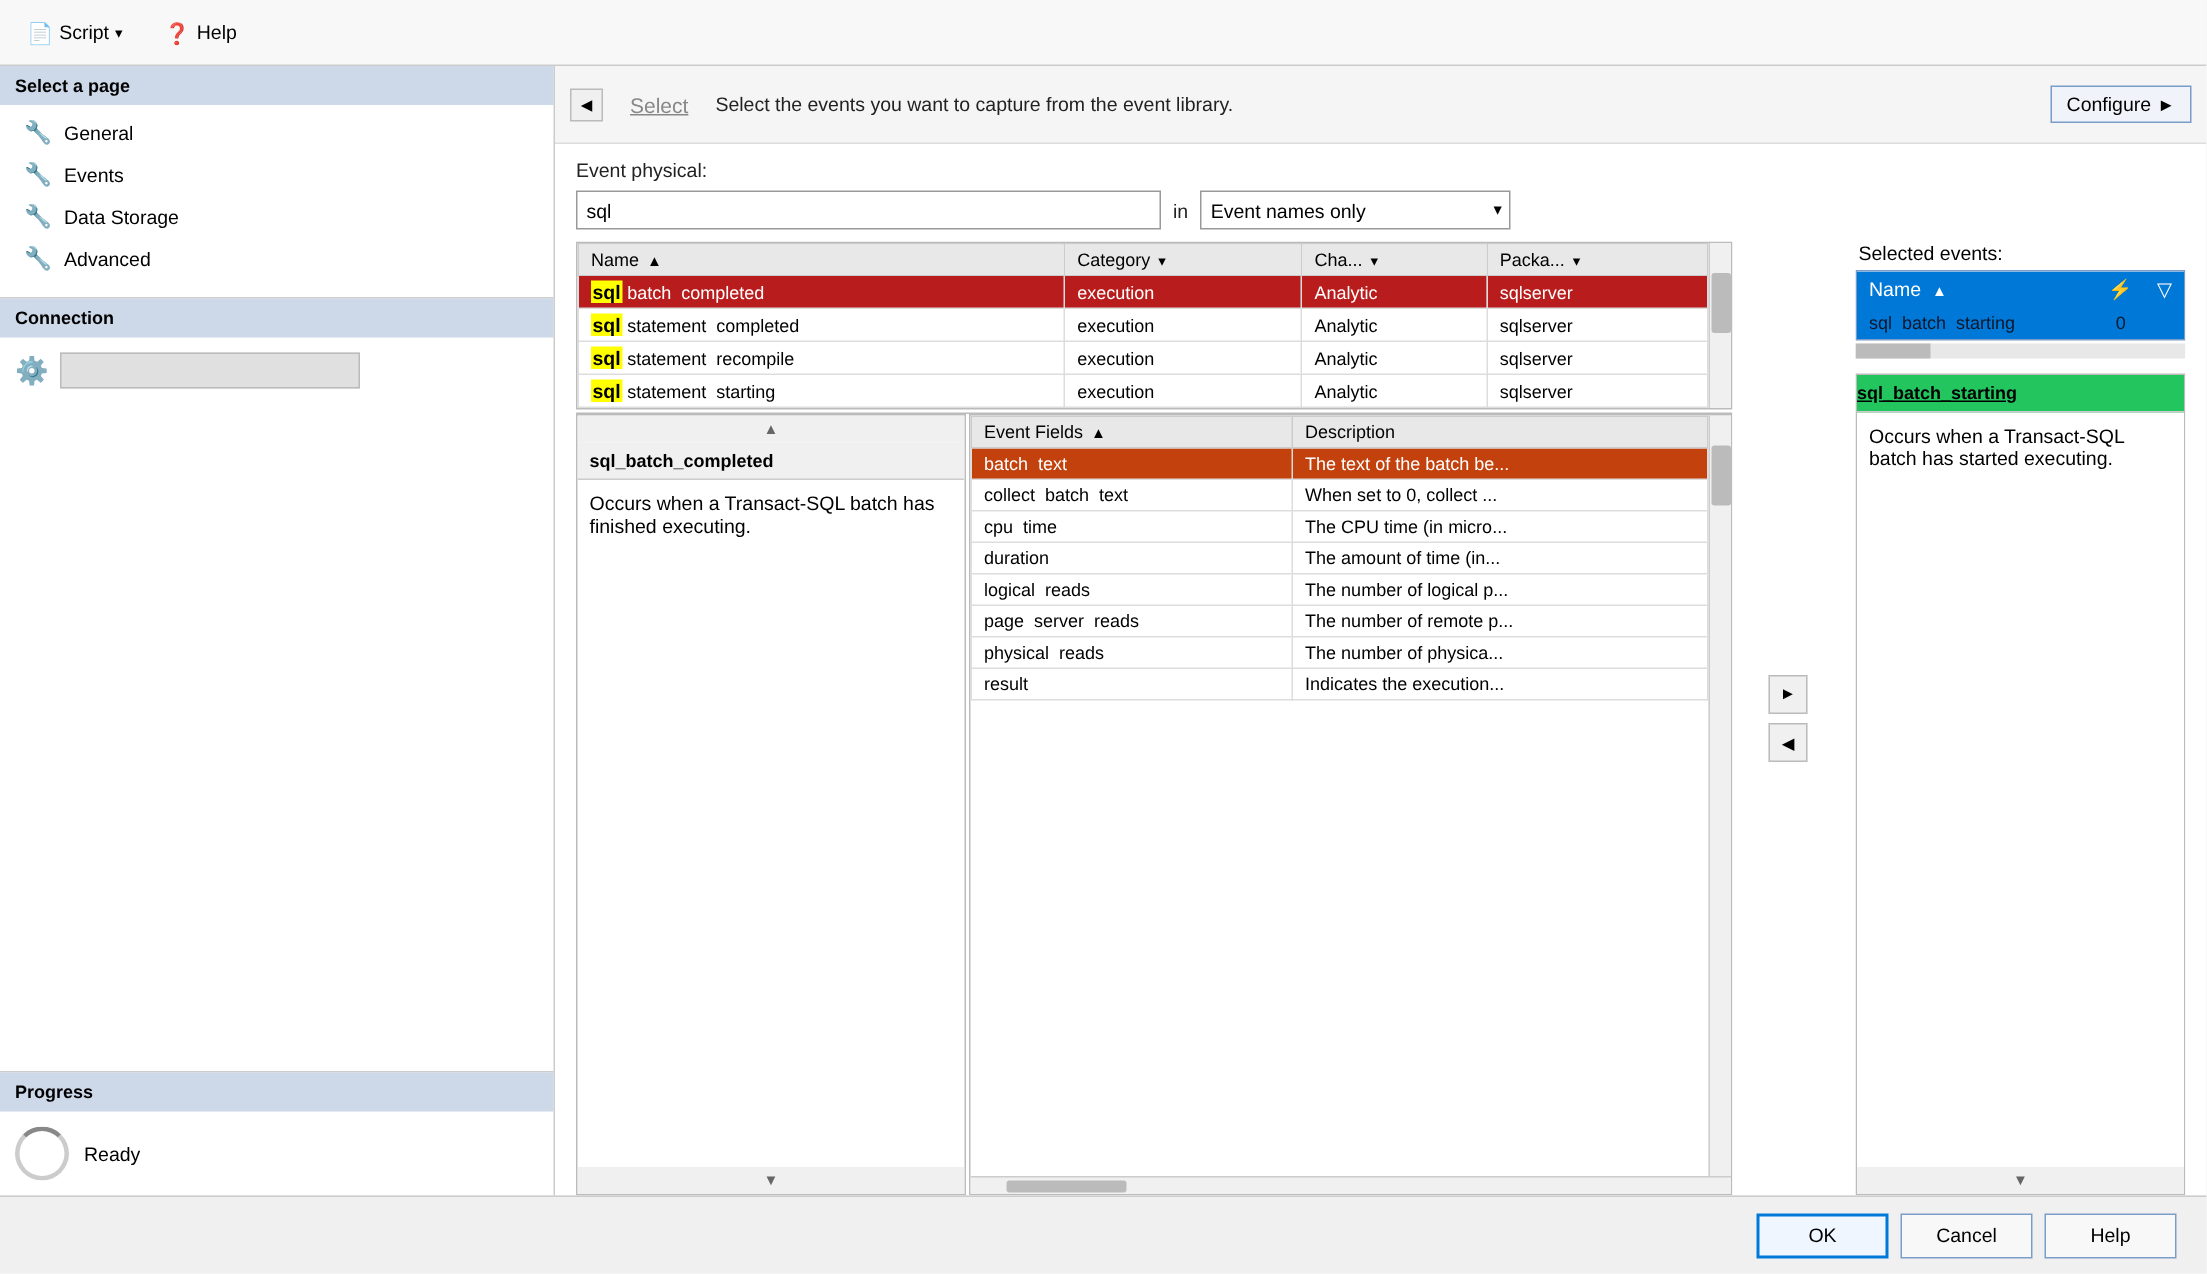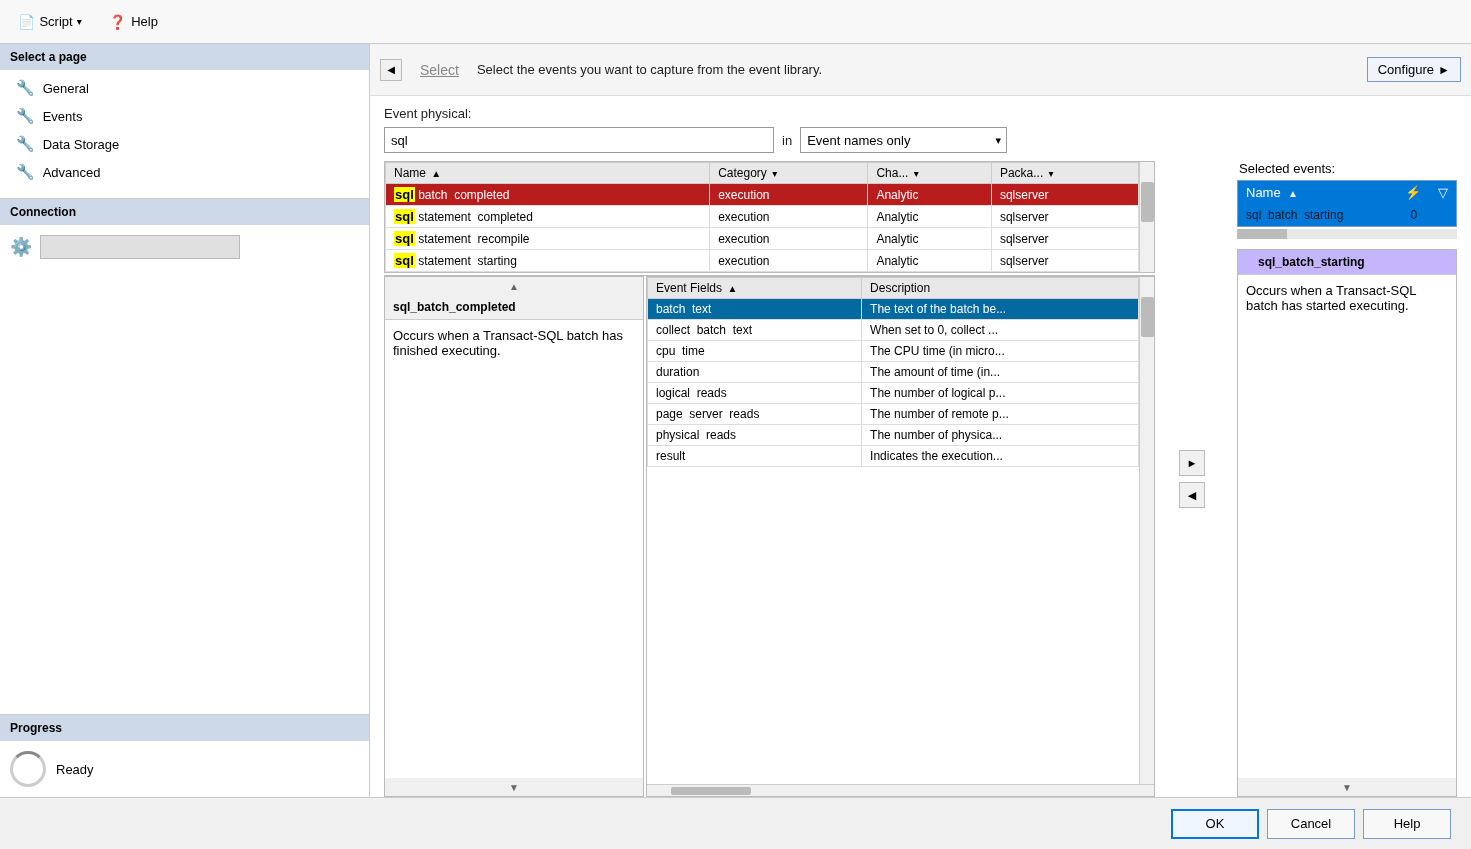--- a/index.html
+++ b/index.html
@@ -295,21 +295,21 @@
       padding: 3px 8px;
       text-align: left;
       font-weight: normal;
       font-size: 12px;
     }
     .fields-table td {
       border: 1px solid #ddd;
       padding: 3px 8px;
       font-size: 12px;
     }
-    .fields-table tr.selected td { background: #0369a1; color: #fff; margin-left: 21px; }
+    .fields-table tr.selected td { background: #c2410c; color: #fff; margin-left: 21px; }
     .fields-scrollbar {
       height: 12px;
       background: #f0f0f0;
       border-top: 1px solid #ccc;
       display: flex;
       align-items: center;
       padding: 0 4px;
     }
     .fields-scrollbar-thumb {
       width: 80px;
@@ -358,25 +358,26 @@
     
     .selected-event-detail {
       margin-top: 10px;
       border: 1px solid #bbb;
       flex: 1;
       overflow: hidden;
       display: flex;
       flex-direction: column;
     }
     .selected-event-name {
-      background: #c4b5fd;
-      padding: 5px 20px;
+      background: #22c55e;
+      padding: 5px 0;
       font-weight: bold;
       font-size: 12px;
       border-bottom: 1px solid #ccc;
+      text-decoration: underline;
     }
     .selected-event-desc {
       padding: 8px;
       font-size: 12px;
       flex: 1;
       overflow-y: auto;
     }
 
     
     .arrow-btns {

